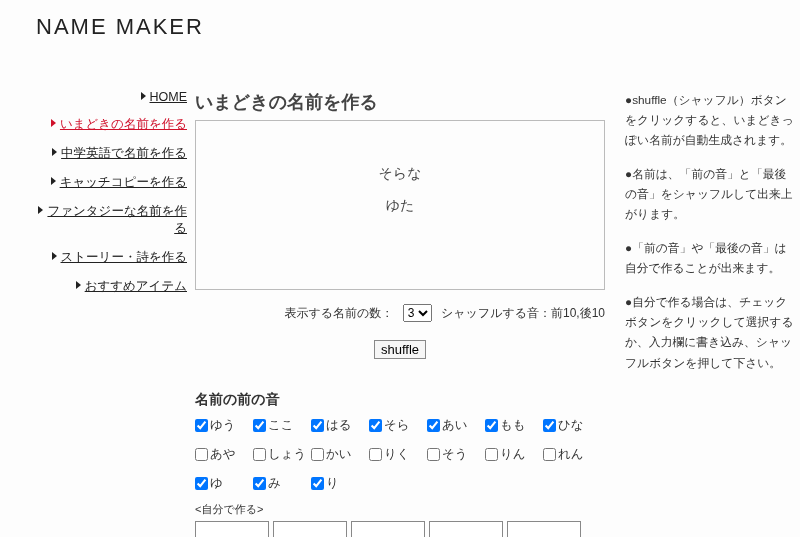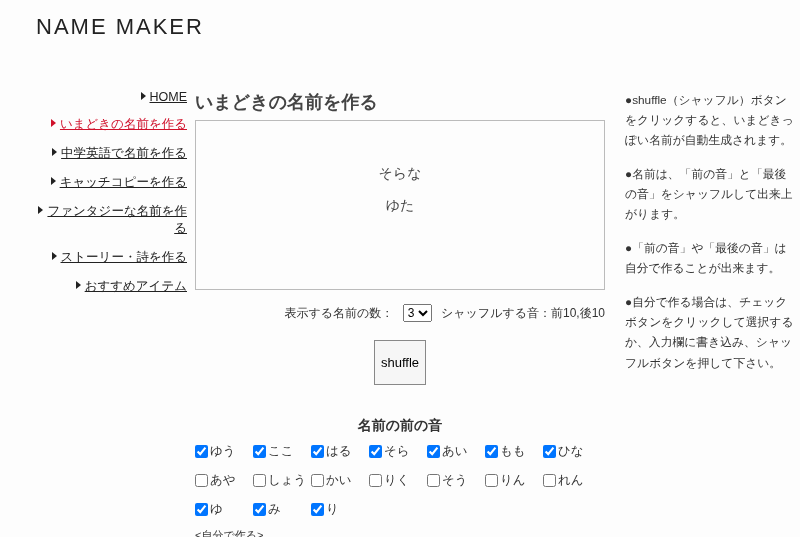--- a/index.html
+++ b/index.html
@@ -85,31 +85,30 @@
   .controls-line select {
     font-size: 12px;
     margin: 0 6px;
   }
   .shuffle-row {
     text-align: center;
     margin-bottom: 32px;
   }
   .shuffle-row button {
     font-size: 13px;
-    padding: 14px 6px;
+    padding: 1px 6px;
     border: 1px solid #888;
     background: #f6f6f6;
     cursor: pointer;
   }
   .section-heading {
     font-size: 14px;
     font-weight: 600;
     margin: 6px 0 8px 0;
     color: #333;
-    text-align: center;
   }
   .chk-grid {
     display: flex;
     flex-wrap: wrap;
     gap: 12px 2px;
     font-size: 12.5px;
     margin-bottom: 10px;
   }
   .chk-grid label {
     display: inline-flex;

